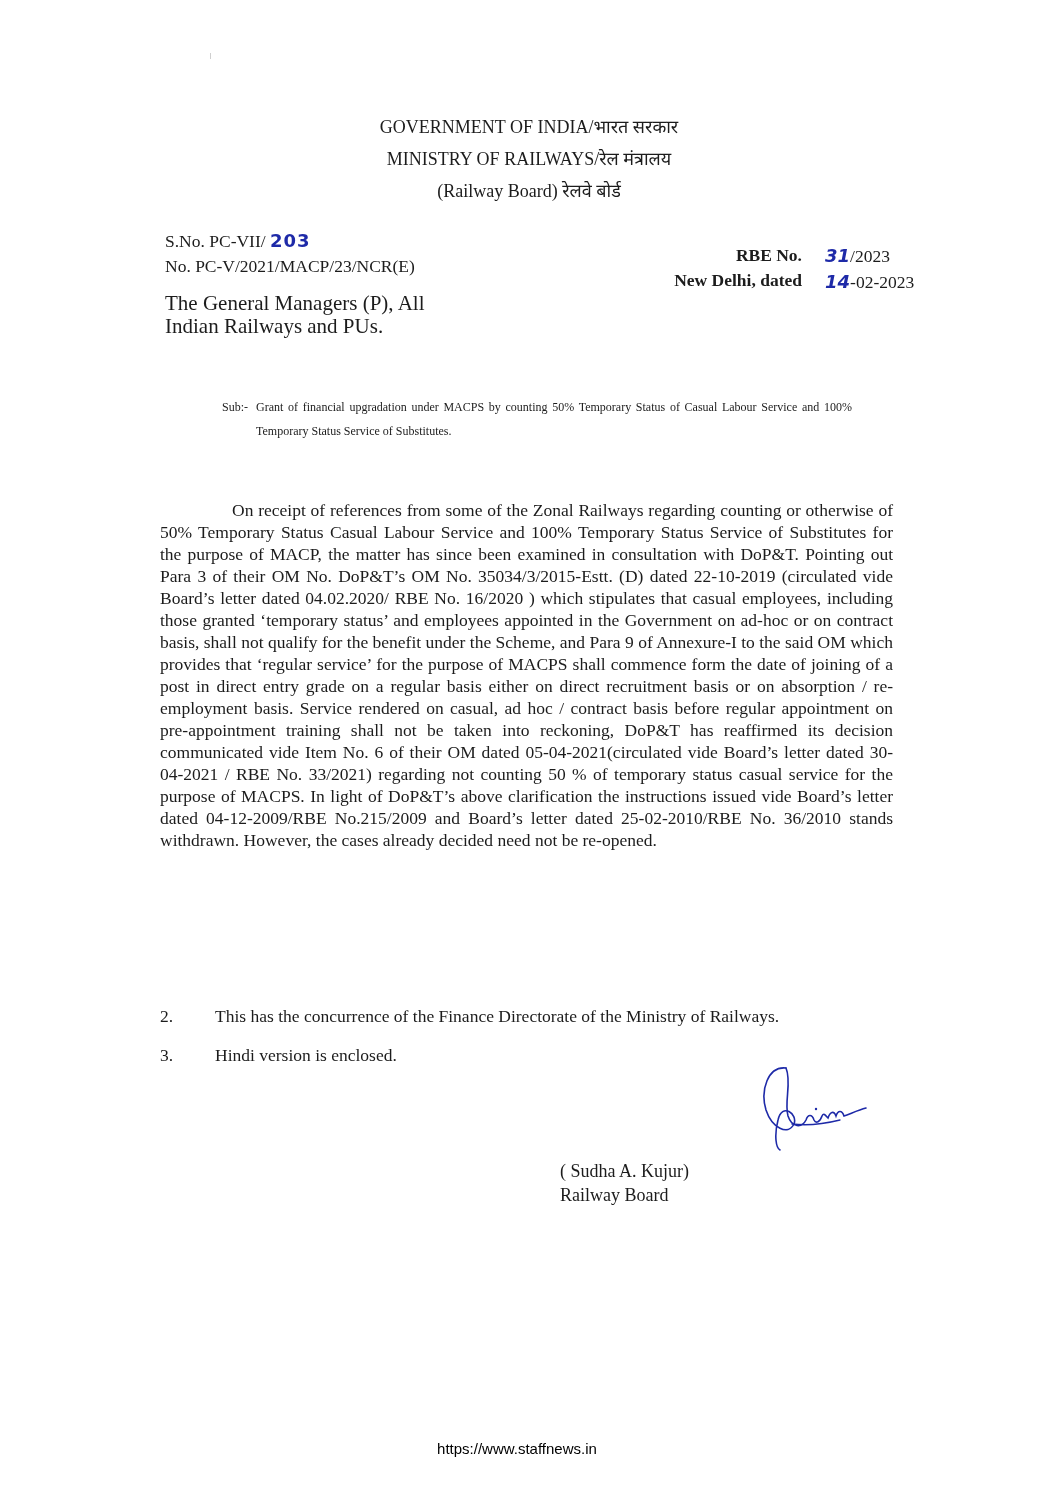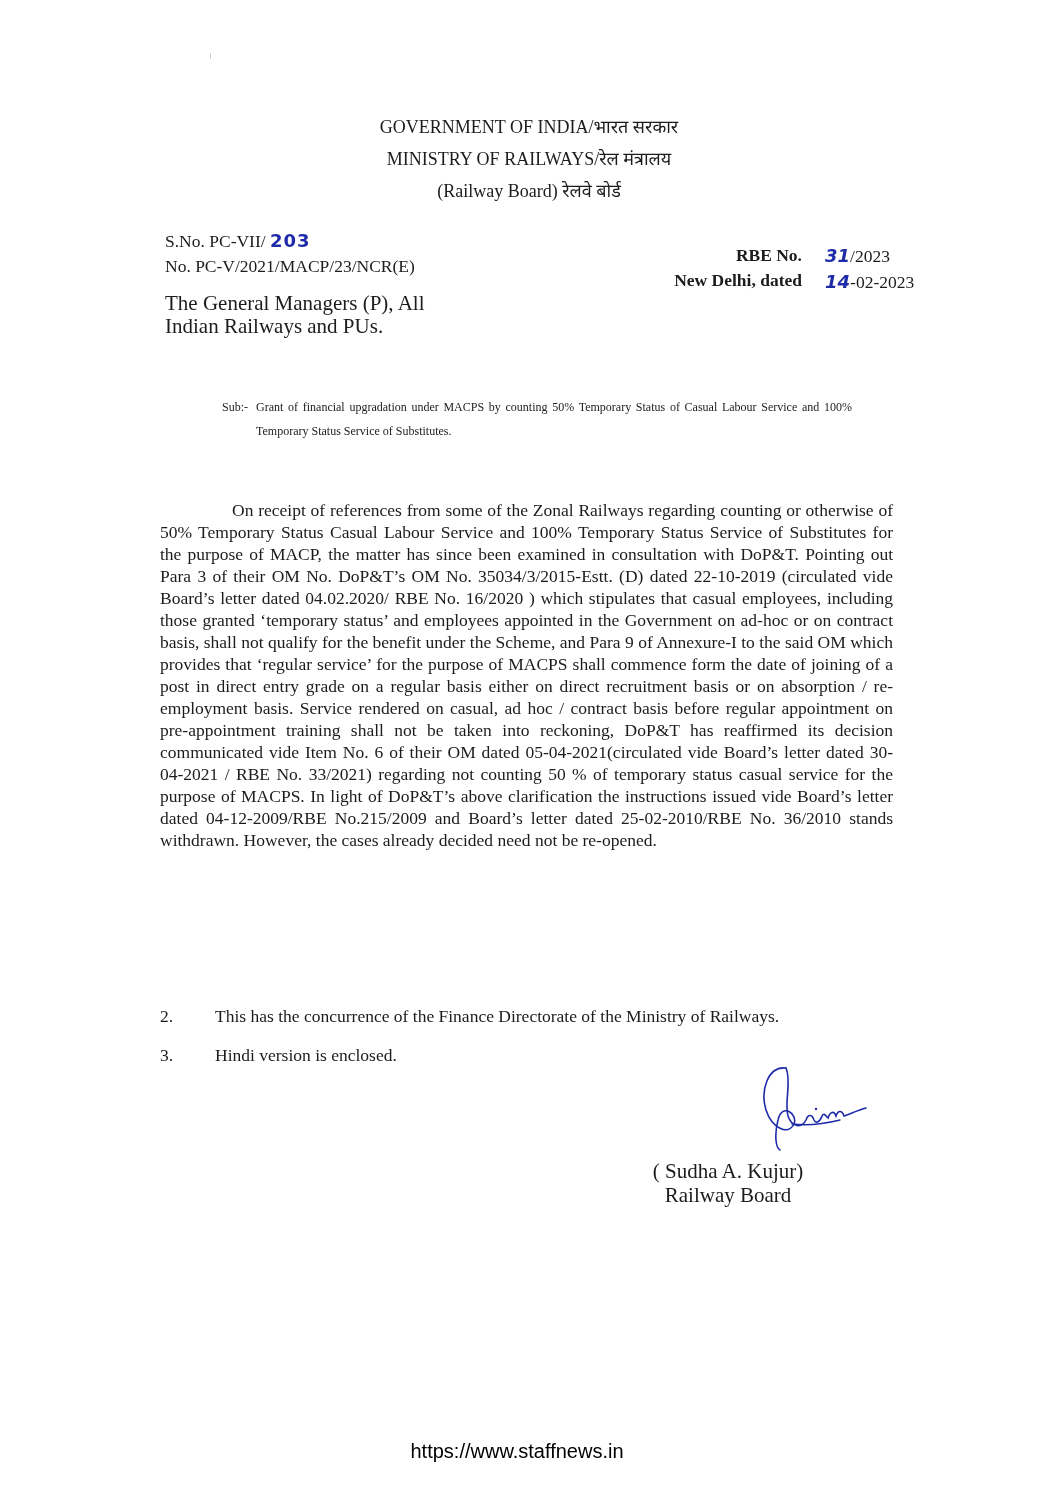--- a/index.html
+++ b/index.html
@@ -119,33 +119,33 @@
       left: 758px;
       top: 1062px;
       width: 120px;
       height: 90px;
     }
     .sign-block {
       position: absolute;
       left: 560px;
       top: 1159px;
       width: 336px;
-      text-align: center;
-      font-size: 21px;
+      text-align: left;
+      font-size: 18px;
       line-height: 24px;
     }
     .sign-block div { display: block; }
     .footer-url {
       position: absolute;
       left: 0;
       top: 1440px;
       width: 1034px;
       text-align: center;
       font-family: "Liberation Sans", "DejaVu Sans", sans-serif;
-      font-size: 20px;
+      font-size: 15px;
       color: #000;
     }
     .speck {
       position: absolute;
       left: 210px;
       top: 53px;
       width: 1px;
       height: 6px;
       background: #cfcfcf;
     }

